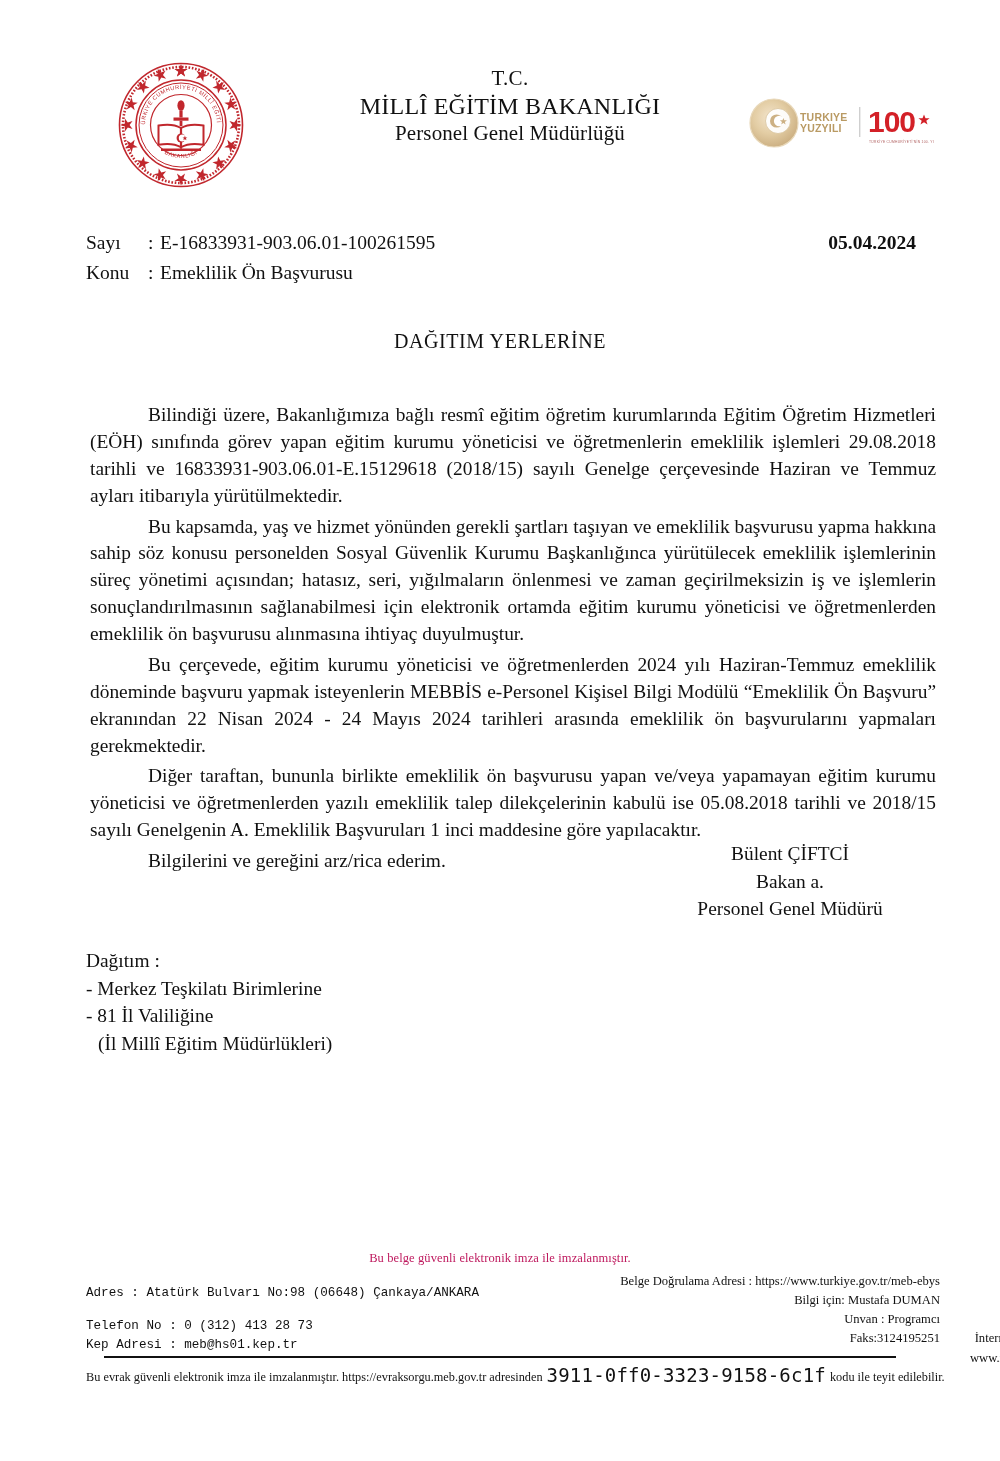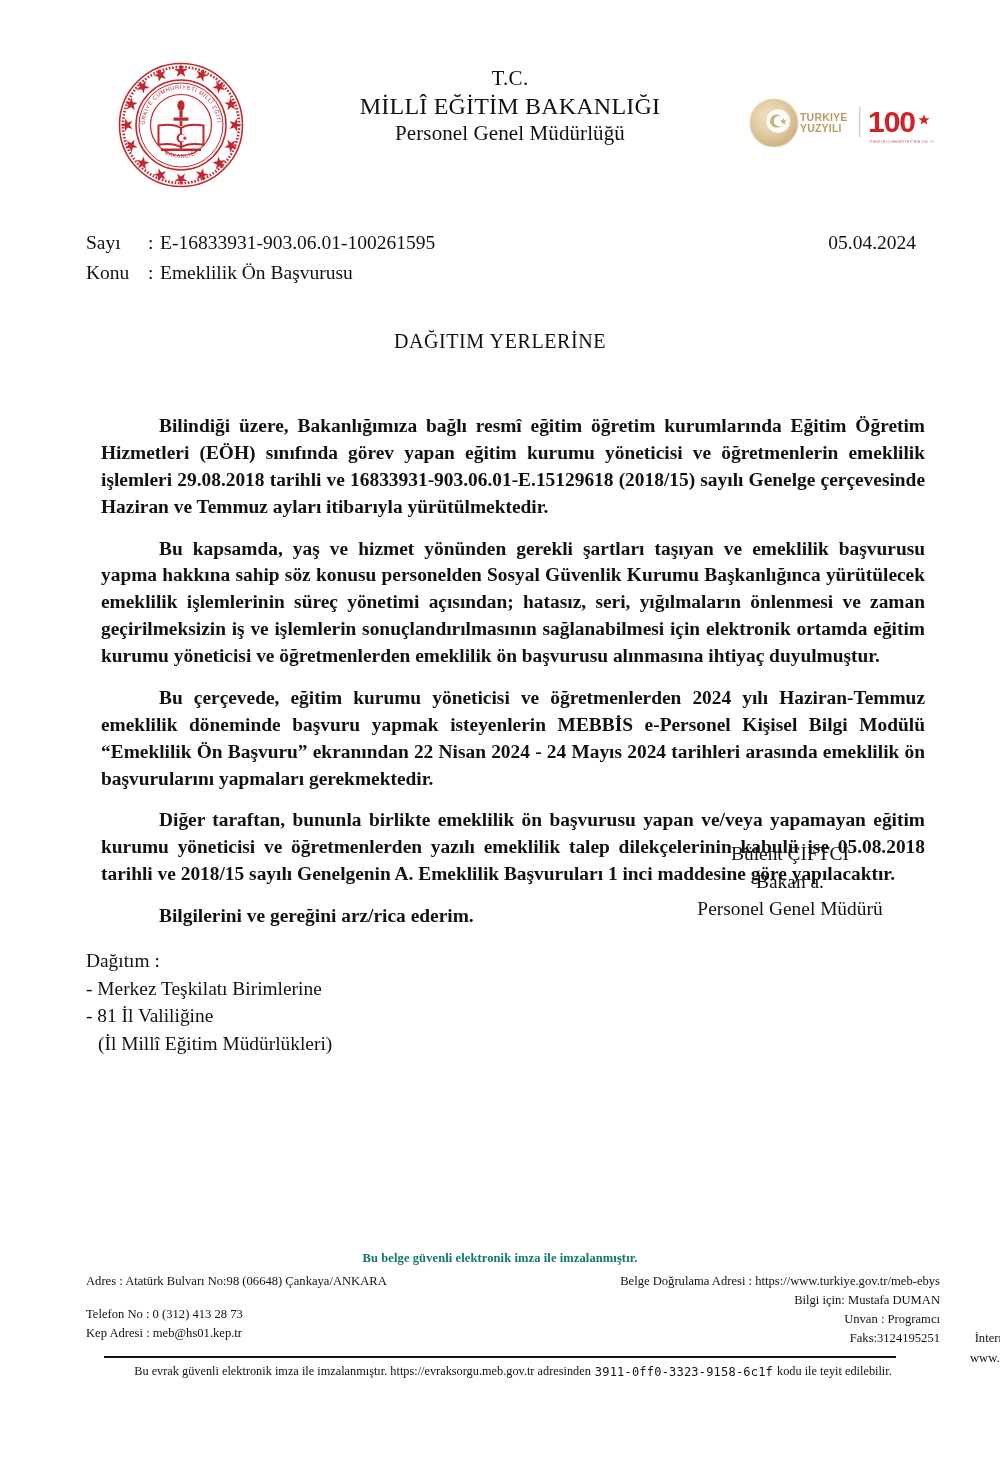--- a/index.html
+++ b/index.html
@@ -83,20 +83,21 @@
     width: 62px;
   }
   .ref-colon {
     display: inline-block;
     width: 12px;
   }
   .ref-date {
     position: absolute;
     right: 0;
     top: 0;
+    font-weight: bold;
   }
 
   
   .to-heading {
     position: absolute;
     left: 0;
     top: 330px;
     width: 1000px;
     text-align: center;
     font-size: 20px;
@@ -108,23 +109,22 @@
     position: absolute;
     left: 86px;
     top: 398px;
     width: 854px;
     font-size: 19.4px;
     line-height: 1.385;
     text-align: justify;
     text-justify: inter-word;
   }
   .body-text p {
-    margin: 15px;
+    margin: 4px;
     text-indent: 58px;
-    font-weight: bold;
   }
   .body-text p.last-short {
     text-align: left;
   }
 
   
   .signature {
     position: absolute;
     left: 620px;
     top: 840px;
@@ -147,39 +147,40 @@
     padding-left: 12px;
   }
 
   
   .esig-note {
     position: absolute;
     left: 0;
     top: 1251px;
     width: 1000px;
     text-align: center;
-    color: #0f766e;
+    color: #be185d;
     font-size: 12.5px;
-    font-weight: bold;
+    font-weight: normal;
     letter-spacing: 0.1px;
   }
   .footer {
     position: absolute;
     left: 86px;
     top: 1272px;
     width: 854px;
     height: 72px;
     font-size: 12.6px;
     line-height: 1.52;
   }
   .footer-left {
     position: absolute;
     left: 0;
-    top: 0;
+    top: 12px;
     width: 420px;
+    font-family: Liberation Mono, monospace;
   }
   .footer-left .fl-gap {
     height: 14px;
   }
   .footer-right {
     position: absolute;
     right: 0;
     top: 0;
     width: 430px;
     text-align: right;
@@ -213,21 +214,21 @@
     position: absolute;
     left: 86px;
     top: 1364px;
     width: 854px;
     text-align: center;
     font-size: 12.3px;
     white-space: nowrap;
   }
   .verify-code {
     font-family: "DejaVu Sans Mono", "Liberation Mono", monospace;
-    font-size: 12px;
+    font-size: 19px;
     letter-spacing: 0.2px;
     vertical-align: -1px;
     padding: 0 4px;
   }
 </style>
 </head>
 <body>
 
 <div class="page">
 

